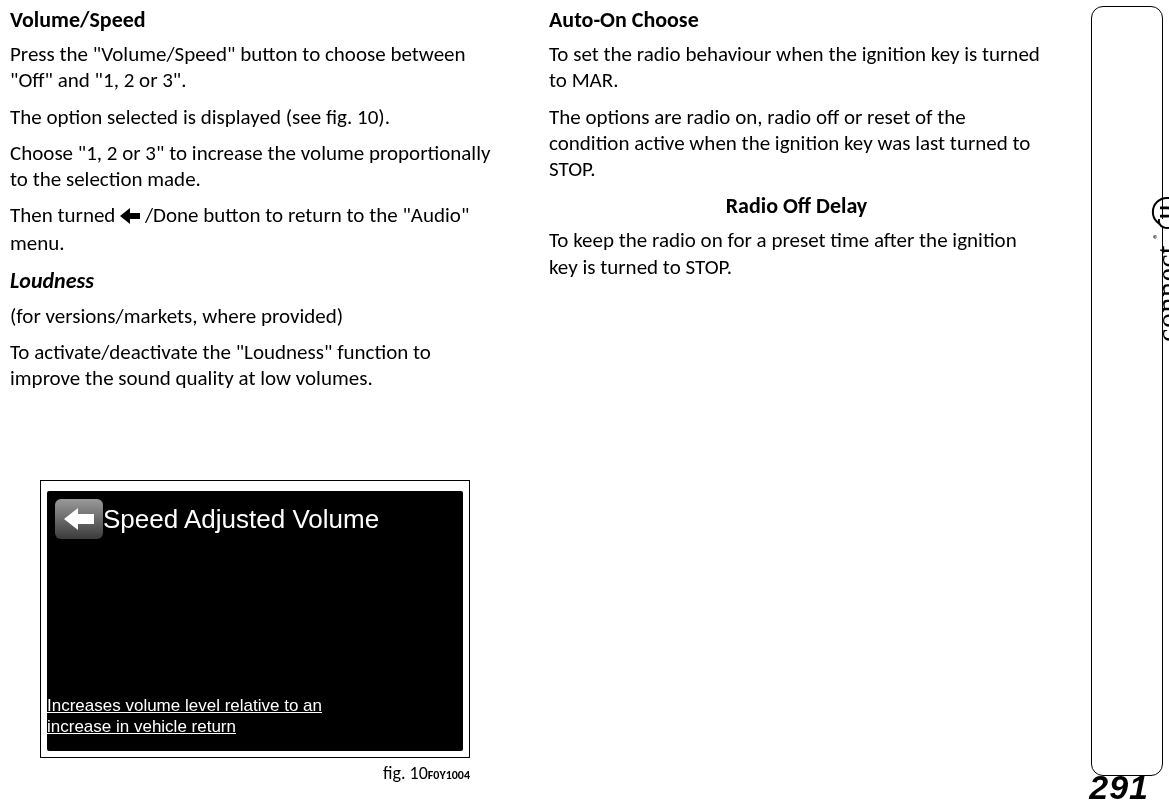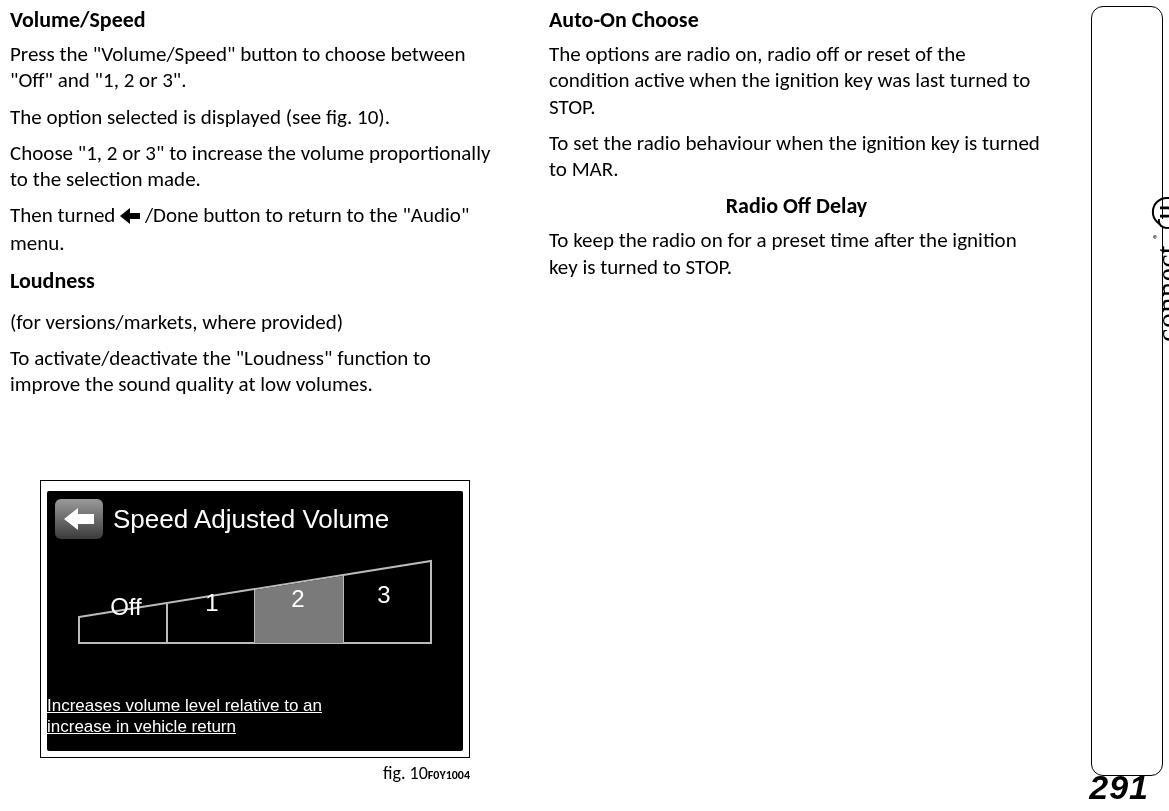--- a/index.html
+++ b/index.html
@@ -10,21 +10,21 @@
   .col { width: 495px; }
   h3 { font-weight: 700; font-size: 22px; margin-bottom: 8px; }
   p  { font-size: 21px; line-height: 1.25; margin-bottom: 10px; }
   .sub { font-size: 21px; line-height: 1.2; margin-top: -4px; margin-bottom: 10px; }
   .back-arrow-inline { display:inline-block; vertical-align:middle; }
 
   
   .figure-block { position:absolute; left:40px; top:480px; width:430px; }
   .figure-frame { border:1px solid #000; padding:10px 6px 6px 6px; }
   .screen { background:#000; width:100%; height:260px; border-radius:2px; position:relative; color:#fff; font-family: Arial, Helvetica, sans-serif; }
-  .screen-header { display:flex; align-items:center; gap:10px; padding:8px 10px 0 8px; }
+  .screen-header { display:flex; align-items:center; gap:0; padding:8px 10px 0 8px; }
   .back-btn { width:48px; height:40px; border-radius:6px; background:linear-gradient(#9a9a9a,#3b3b3b); display:flex; align-items:center; justify-content:center; }
   .back-btn svg { display:block; }
   .screen-title { font-size:26px; }
   .wedge-wrap { position:relative; margin:18px auto 0 auto; width:360px; height:100px; }
   .wedge { position:absolute; left:0; top:0; width:360px; height:90px; }
   .seg-labels { position:absolute; left:8px; top:30px; width:344px; display:flex; font-size:24px; }
   .seg-labels span { flex:1; text-align:center; }
   .screen-footer { position:absolute; left:0; right:0; bottom:14px; font-size:17px; line-height:1.25;text-decoration:underline; }
   .fig-caption-row { display:flex; justify-content:flex-end; align-items:baseline; margin-top:4px; }
   .fig-caption { font-size:18px; }
@@ -56,66 +56,48 @@
         <p>
           <span>Then turned </span>
           <span class="back-arrow-inline">
             <svg width="20" height="16" viewBox="0 0 20 16">
                 <polygon points="0,8 10,0 10,5 20,5 20,11 10,11 10,16" fill="#000"></polygon>
               </svg>
           </span>
           <span> /Done button to return to the "Audio" menu.</span>
         </p>
 
-        <h3 style="margin-top:6px;margin-bottom:20px;">Loudness</h3>
+        <h3 style="margin-top:6px;margin-bottom:14px;font-style:italic;">Loudness</h3>
         <p class="sub">(for versions/markets, where provided)</p>
         <p>To activate/deactivate the "Loudness" function to improve the sound quality at low volumes.</p>
       </div>
 
       <div class="col">
         <h3>Auto-On Choose</h3>
+        <p>To set the radio behaviour when the ignition key is turned to MAR.</p>
         <p>The options are radio on, radio off or reset of the condition active when the ignition key was last turned to STOP.</p>
-        <p>To set the radio behaviour when the ignition key is turned to MAR.</p>
 
         <h3 style="margin-top:6px;text-align:center;">Radio Off Delay</h3>
         <p>To keep the radio on for a preset time after the ignition key is turned to STOP.</p>
       </div>
 
     </div>
 
     <div class="figure-block">
       <div class="figure-frame">
         <div class="screen">
           <div class="screen-header">
             <div class="back-btn">
               <svg width="30" height="22" viewBox="0 0 30 22">
                 <polygon points="0,11 14,0 14,6 30,6 30,16 14,16 14,22" fill="#fff"></polygon>
               </svg>
             </div>
             <div class="screen-title">Speed Adjusted Volume</div>
           </div>
 
-          <div class="wedge-wrap">
-            <svg class="wedge" viewBox="0 0 360 90">
-
-              <polygon points="4,60 356,4 356,86 4,86" fill="none" stroke="#bbb" stroke-width="2"></polygon>
-
-              <line x1="92" y1="47" x2="92" y2="86" stroke="#bbb" stroke-width="2"></line>
-              <line x1="180" y1="33" x2="180" y2="86" stroke="#bbb" stroke-width="2"></line>
-              <line x1="268" y1="19" x2="268" y2="86" stroke="#bbb" stroke-width="2"></line>
-
-              <polygon points="180,33 268,19 268,86 180,86" fill="#7a7a7a"></polygon>
-            </svg>
-            <div class="seg-labels">
-              <span style="position:relative; top:6px;">Off</span>
-              <span style="position:relative; top:2px;">1</span>
-              <span style="position:relative; top:-2px;">2</span>
-              <span style="position:relative; top:-6px;">3</span>
-            </div>
-          </div>
 
           <div class="screen-footer">
             <div>Increases volume level relative to an</div>
             <div>increase in vehicle return</div>
           </div>
         </div>
       </div>
       <div class="fig-caption-row">
         <span class="fig-caption">fig. 10</span>
         <span class="fig-code">F0Y1004</span>

